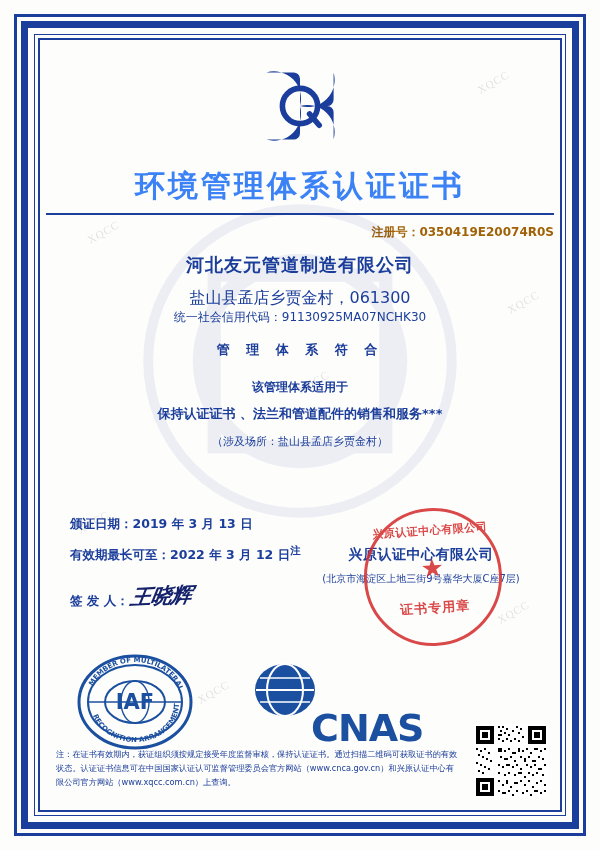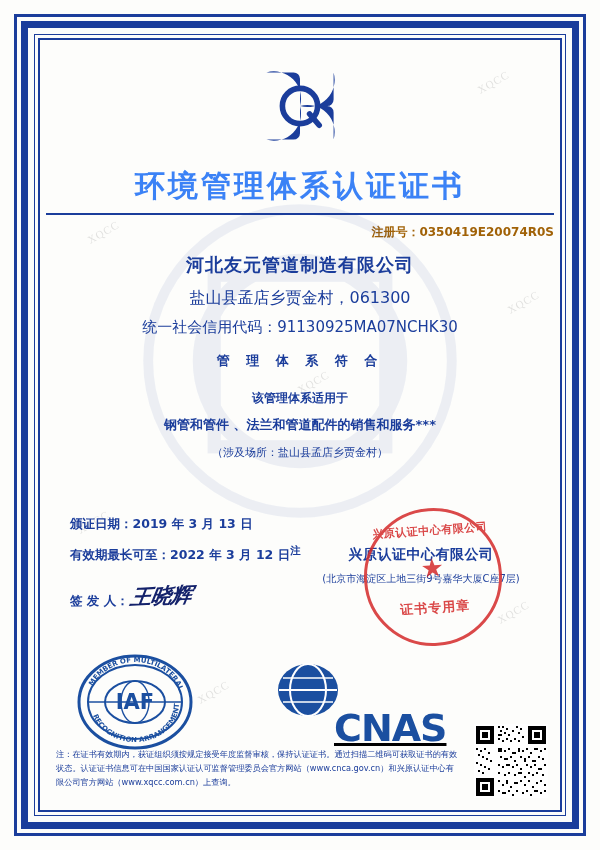--- a/index.html
+++ b/index.html
@@ -132,22 +132,21 @@
     font-size: 18px;
     font-weight: bold;
     margin-top: 12px;
     letter-spacing: 1px;
   }
   .addr {
     font-size: 16px;
     margin-top: 11px;
   }
   .credit {
-    font-size: 15px;
-    margin-top: 9px;
+    font-size: 12px;
   }
   .sys-conform {
     font-size: 13px;
     font-weight: bold;
     letter-spacing: 6px;
     margin-top: 15px;
   }
   .standard {
     font-size: 13px;
     font-weight: bold;
@@ -278,23 +277,22 @@
   }
   .iaf {
     position: absolute;
     left: 30px;
     top: 6px;
     width: 118px;
     height: 100px;
   }
   .cnas {
     position: absolute;
-    left: 226px;
+    left: 203px;
     top: 14px;
-    text-decoration: underline;
   }
   .cnas-text {
     font-family: "DejaVu Sans", sans-serif;
     font-size: 38px;
     font-weight: bold;
     color: #1b4fa0;
     letter-spacing: -1px;
   }
   .cnas-desc {
     position: absolute;
@@ -386,21 +384,21 @@
 
     <div class="cn-center company">河北友元管道制造有限公司</div>
     <div class="cn-center addr">盐山县孟店乡贾金村，061300</div>
     <div class="cn-center credit">
       <span>统一社会信用代码：</span><span>91130925MA07NCHK30</span>
     </div>
 
     <div class="cn-center sys-conform">管 理 体 系 符 合</div>
 
     <div class="cn-center scope-lead">该管理体系适用于</div>
-    <div class="cn-center scope">钢管和管件 、法兰和管道配件的销售和服务***</div>
+    <div class="cn-center scope">保持认证证书 、法兰和管道配件的销售和服务***</div>
     <div class="cn-center site">（涉及场所：盐山县孟店乡贾金村）</div>
 
     <div class="dates">
       <div class="line">颁证日期：2019 年 3 月 13 日</div>
       <div class="line">
         <span>有效期最长可至：2022 年 3 月 12 日</span><sup>注</sup>
       </div>
       <div class="sig-row">
         <span class="sig-label">签 发 人：</span>
         <span class="sig-script">王晓辉</span>

